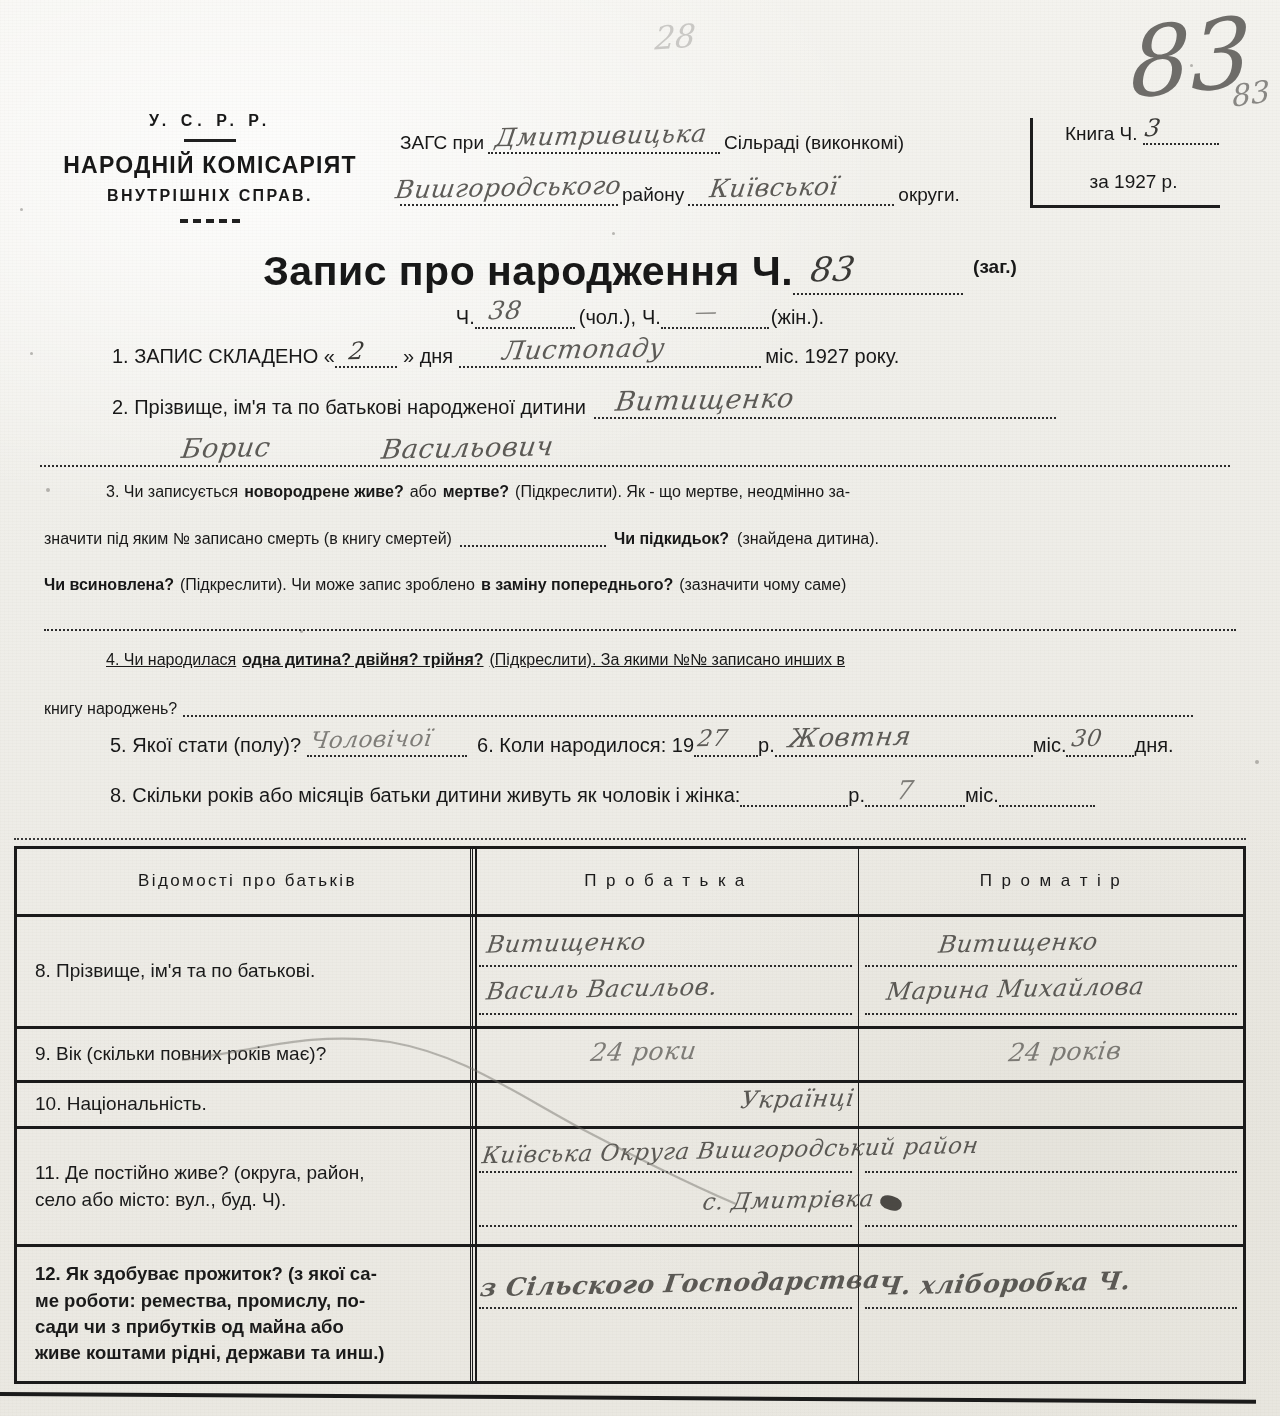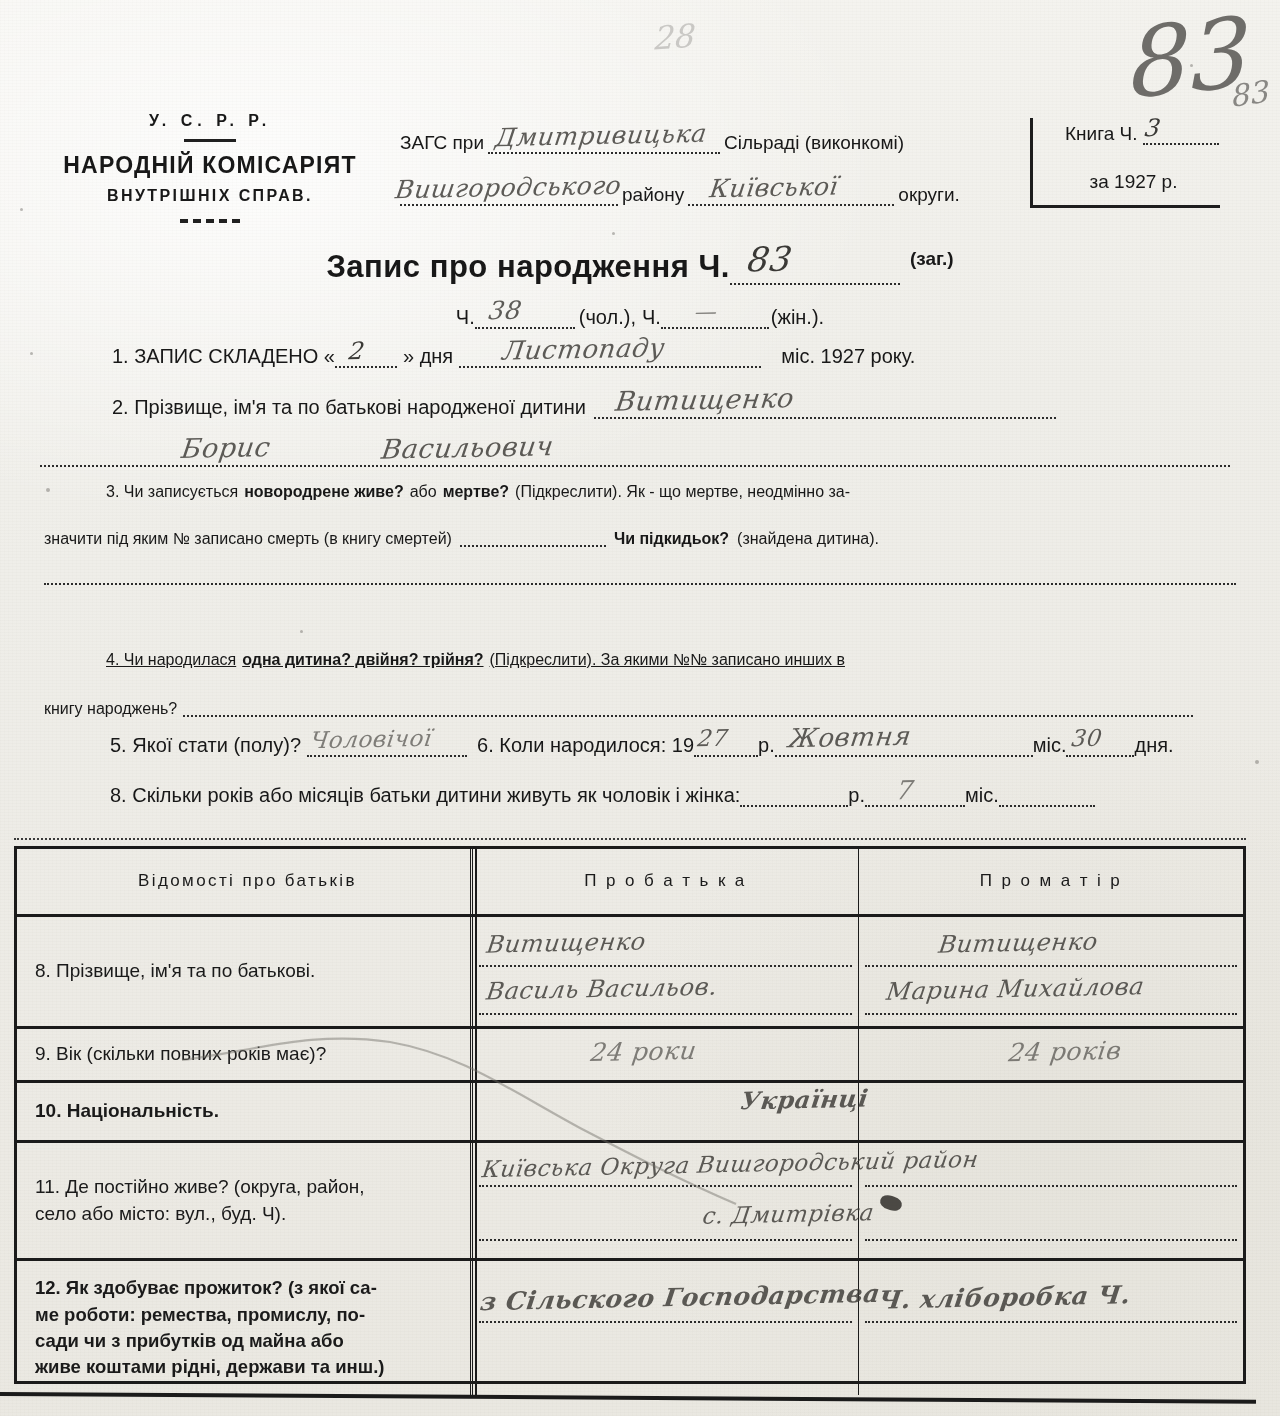--- a/index.html
+++ b/index.html
@@ -85,21 +85,21 @@
   #arch-top{
     position:absolute;left:655px;top:18px;
     font-family:"DejaVu Serif", serif;font-style:italic;
     font-size:32px;color:#8a8885;opacity:.40;
     transform:rotate(-4deg) skewX(-8deg);
   }
 
   
   #title{position:absolute;left:0;top:248px;width:1280px;text-align:center;}
   #title .main{
-    font-size:31px;font-weight:bold;letter-spacing:.5px;display:inline-block;
+    font-size:41px;font-weight:bold;letter-spacing:.5px;display:inline-block;
     white-space:nowrap;
   }
   #title .zag{font-size:19px;font-weight:bold;margin-left:10px;vertical-align:12px;}
   #subnum{position:absolute;left:0;top:306px;width:1280px;text-align:center;font-size:20px;}
 
   
   .item{position:absolute;font-size:20px;white-space:nowrap;}
   .para{position:absolute;font-size:16px;line-height:1.0;}
   .para .ln{display:flex;align-items:flex-end;white-space:nowrap;}
 
@@ -207,21 +207,21 @@
       </span><span class="prnt" style="margin-left:2px;">(жін.).</span>
   </div>
 
   <div class="item" style="left:112px;top:345px;">
     <span class="prnt">1. ЗАПИС СКЛАДЕНО «</span><span style="position:relative;display:inline-block;width:62px;vertical-align:bottom;">
         <span class="dots" style="width:62px;"></span>
         <span class="hw dark" style="position:absolute;left:14px;bottom:3px;font-size:24px;">2</span>
       </span><span class="prnt" style="margin:0 6px;">» дня</span><span style="position:relative;display:inline-block;width:302px;vertical-align:bottom;">
         <span class="dots" style="width:302px;"></span>
         <span class="hw" style="position:absolute;left:44px;bottom:4px;font-size:26px;">Листопаду</span>
-      </span><span class="prnt" style="margin-left:20px;">міс. 1927 року.</span>
+      </span><span class="prnt" style="margin-left:4px;">міс. 1927 року.</span>
   </div>
 
   <div class="item" style="left:112px;top:396px;">
     <span class="prnt">2. Прізвище, ім'я та по батькові  народженої  дитини</span><span style="position:relative;display:inline-block;width:462px;vertical-align:bottom;margin-left:8px;">
         <span class="dots" style="width:462px;"></span>
         <span class="hw" style="position:absolute;left:22px;bottom:4px;font-size:27px;">Витищенко</span>
       </span>
   </div>
   <div class="item" style="left:40px;top:444px;">
     <span style="position:relative;display:inline-block;width:1190px;vertical-align:bottom;">
@@ -237,20 +237,26 @@
       <span class="prnt blk" style="margin:0 6px;">новородрене  живе?</span>
       <span class="prnt">або</span>
       <span class="prnt blk" style="margin:0 6px;">мертве?</span>
       <span class="prnt">(Підкреслити). Як - що мертве, неодмінно за-</span>
     </div>
     <div class="ln" style="margin-top:30px;">
       <span class="prnt">значити під яким № записано смерть (в книгу смертей)</span>
       <span class="dots" style="width:146px;margin:0 8px;"></span>
       <span class="prnt blk">Чи підкидьок?</span>
       <span class="prnt" style="margin-left:8px;">(знайдена дитина).</span>
+    </div>
+    <div class="ln" style="margin-top:30px;">
+      <span class="prnt blk">Чи всиновлена?</span>
+      <span class="prnt" style="margin:0 6px;">(Підкреслити). Чи може запис зроблено</span>
+      <span class="prnt blk">в заміну попереднього?</span>
+      <span class="prnt" style="margin-left:6px;">(зазначити чому саме)</span>
     </div>
     <div style="margin-top:22px;"><span class="dots" style="width:1192px;"></span></div>
   </div>
 
   <div class="para" style="left:44px;top:652px;width:1196px;">
     <div class="ln" style="padding-left:62px;text-decoration:underline;">
       <span class="prnt">4. Чи народилася</span>
       <span class="prnt blk" style="margin:0 6px;">одна дитина?  двійня?  трійня?</span>
       <span class="prnt">(Підкреслити). За якими №№ записано инших в</span>
     </div>
@@ -316,21 +322,21 @@
         <span class="lbl">9. Вік (скільки повних років має)?</span>
       </div>
       <div class="c2">
         <span class="hw cellhw light" style="left:118px;top:8px;font-size:25px;">24 роки</span>
       </div>
       <div class="c3">
         <span class="hw cellhw light" style="left:150px;top:8px;font-size:25px;">24 років</span>
       </div>
     </div>
 
-    <div class="row" style="height:60px;font-weight:bold;">
+    <div class="row" style="height:46px;">
       <div class="c1" style="display:flex;align-items:center;">
         <span class="lbl">10. Національність.</span>
       </div>
       <div class="c2">
         <span class="hw cellhw" style="left:268px;top:2px;font-size:24px;white-space:nowrap;">Українці</span>
       </div>
       <div class="c3">
         <span class="hw cellhw"></span>
       </div>
     </div>

